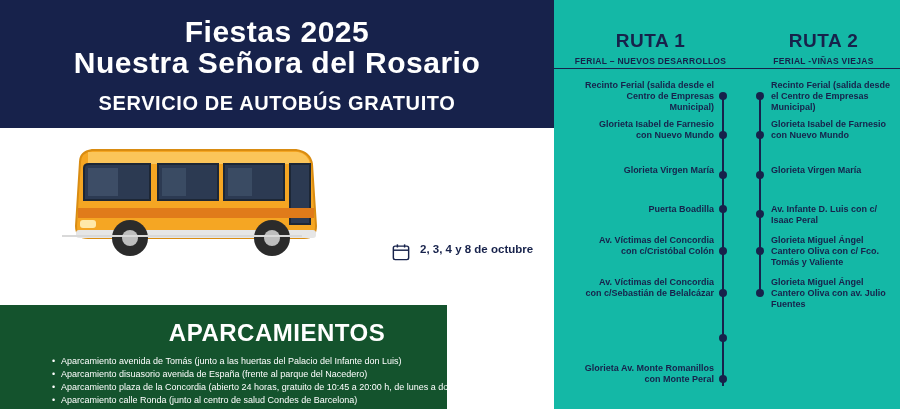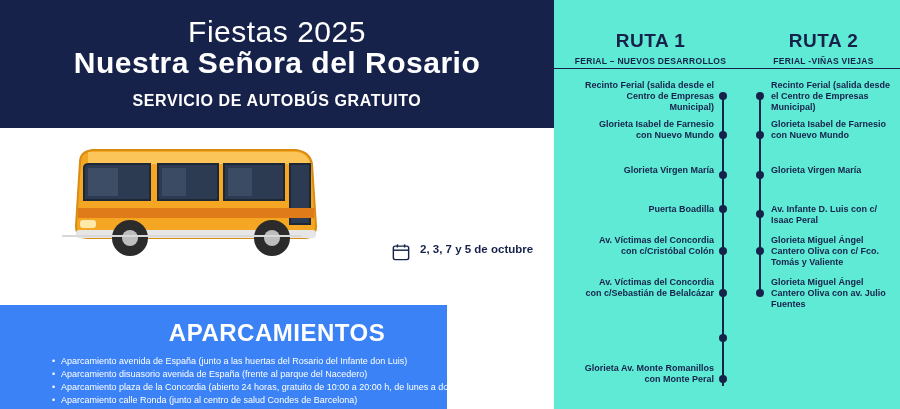--- a/index.html
+++ b/index.html
@@ -33,38 +33,38 @@
     height: 128px;
     background: #17224b;
     color: #ffffff;
     text-align: center;
   }
   .title-line1 {
     position: absolute;
     left: 0; top: 16px;
     width: 554px;
     font-size: 30px;
-    font-weight: normal;
+    font-weight: bold;
     letter-spacing: 0.5px;
     line-height: 32px;
   }
   .title-line2 {
     position: absolute;
     left: 0; top: 47px;
     width: 554px;
     font-size: 30px;
     font-weight: bold;
     letter-spacing: 0.5px;
     line-height: 32px;
   }
   .subtitle {
     position: absolute;
     left: 0; top: 92px;
     width: 554px;
-    font-size: 16px;
+    font-size: 20px;
     font-weight: bold;
     letter-spacing: 0.6px;
   }
 
   
   .bus-area {
     position: absolute;
     left: 0; top: 128px;
     width: 554px;
     height: 177px;
@@ -109,21 +109,21 @@
     line-height: 10px;
     margin-top: 1px;
   }
 
   
   .parking-band {
     position: absolute;
     left: 0; top: 305px;
     width: 447px;
     height: 104px;
-    background: #3b82f6;
+    background: #14532d;
     color: #ffffff;
   }
   .parking-title {
     position: absolute;
     left: 0; top: 14px;
     width: 554px;
     text-align: center;
     font-size: 24px;
     font-weight: bold;
     letter-spacing: 0.5px;
@@ -146,21 +146,21 @@
     left: 0; top: 0;
     font-size: 9px;
   }
 
   
   .right-panel {
     position: absolute;
     left: 554px; top: 0;
     width: 346px;
     height: 409px;
-    background: #5eead4;
+    background: #14b8a6;
   }
   .route-col {
     position: absolute;
     top: 0;
     height: 409px;
   }
   .route-col.r1 { left: 0px; width: 193px; }
   .route-col.r2 { left: 193px; width: 153px; }
 
   .route-name {
@@ -271,30 +271,30 @@
     </div>
 
     <div class="schedule">
       <div class="sched-row">
         <svg class="sched-icon" viewBox="0 0 20 20">
           <rect x="1.5" y="3.5" width="17" height="15" rx="2" fill="none" stroke="#17224b" stroke-width="1.6"></rect>
           <line x1="1.5" y1="8" x2="18.5" y2="8" stroke="#17224b" stroke-width="1.6"></line>
           <line x1="6" y1="1.5" x2="6" y2="5" stroke="#17224b" stroke-width="1.6"></line>
           <line x1="14" y1="1.5" x2="14" y2="5" stroke="#17224b" stroke-width="1.6"></line>
         </svg>
-        <span class="sched-text">2, 3, 7 y 5 de octubre</span>
+        <span class="sched-text">2, 3, 4 y 8 de octubre</span>
       </div>
     </div>
 
     <div class="parking-band">
       <div class="parking-title">APARCAMIENTOS</div>
       <div class="parking-list">
-        <div class="parking-item">Aparcamiento avenida de España (junto a las huertas del Rosario del Infante don Luis)</div>
+        <div class="parking-item">Aparcamiento avenida de Tomás (junto a las huertas del Palacio del Infante don Luis)</div>
         <div class="parking-item">Aparcamiento disuasorio avenida de España (frente al parque del Nacedero)</div>
-        <div class="parking-item">Aparcamiento plaza de la Concordia (abierto 24 horas, gratuito de 10:00 a 20:00 h, de lunes a domingo)</div>
+        <div class="parking-item">Aparcamiento plaza de la Concordia (abierto 24 horas, gratuito de 10:45 a 20:00 h, de lunes a domingo)</div>
         <div class="parking-item">Aparcamiento calle Ronda (junto al centro de salud Condes de Barcelona)</div>
       </div>
     </div>
   </div>
 
   <div class="right-panel">
 
     <div class="route-col r1">
       <div class="route-name">RUTA 1</div>
       <div class="route-sub">FERIAL – NUEVOS DESARROLLOS</div>

